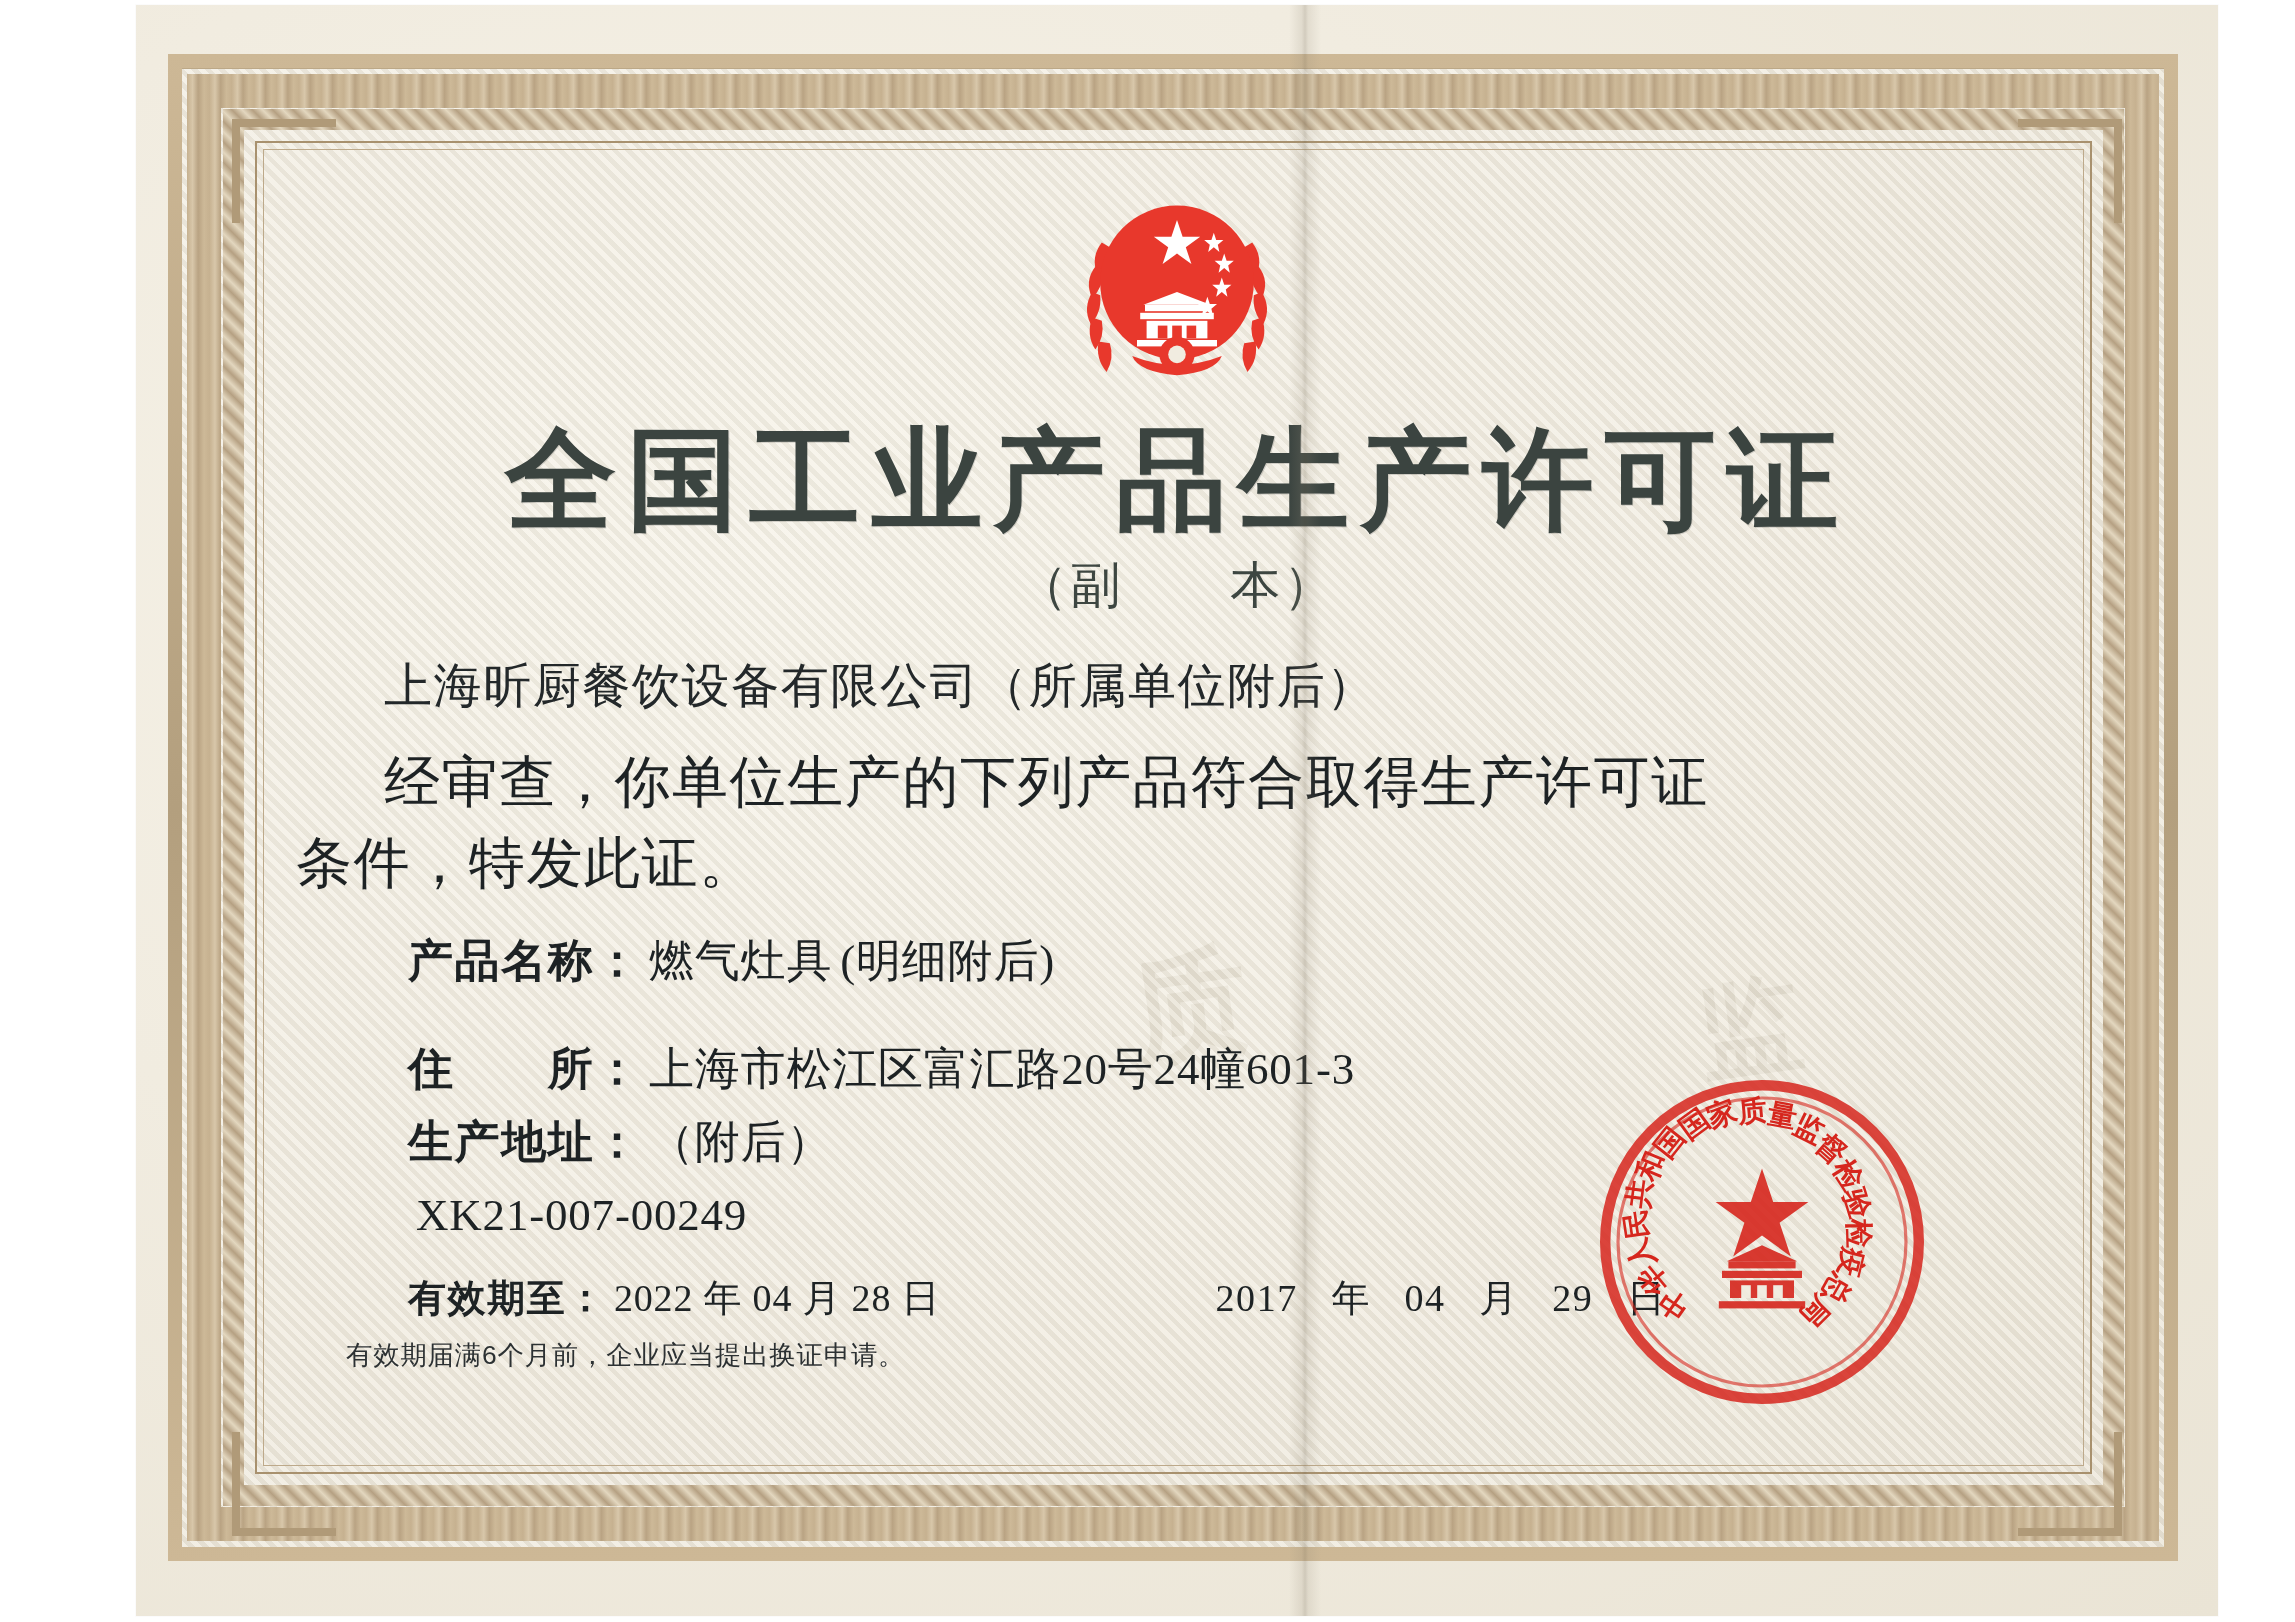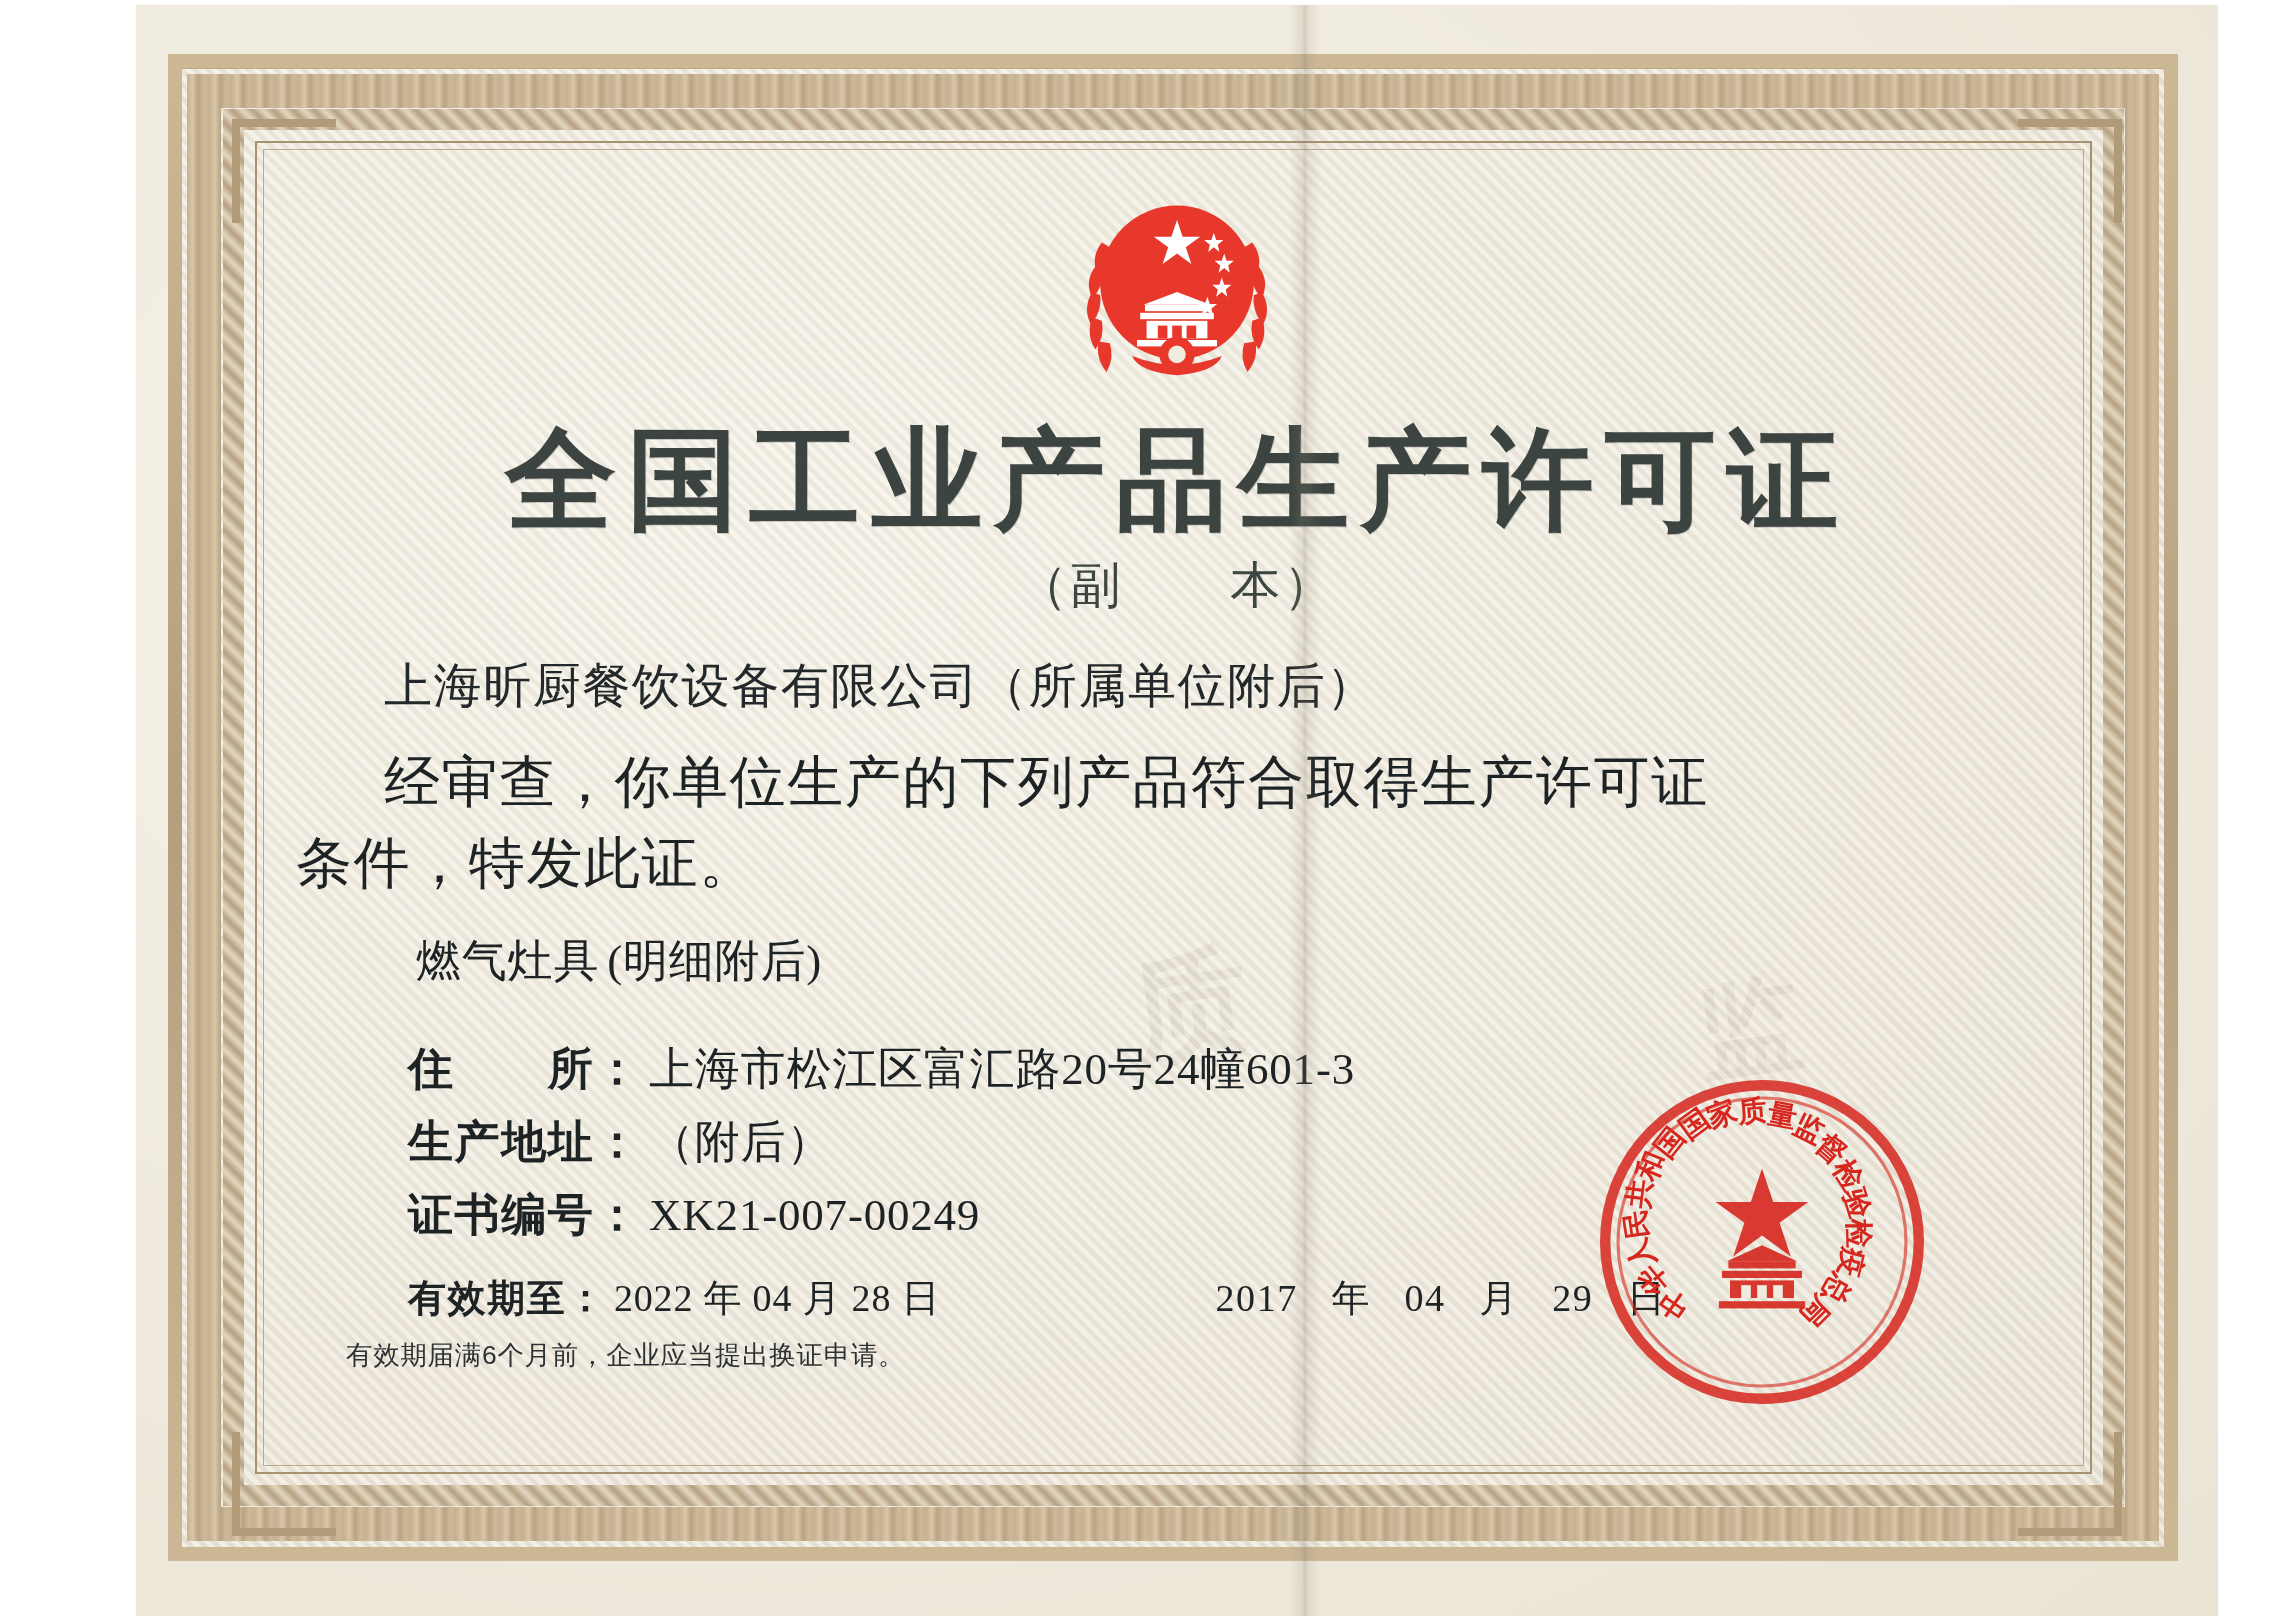--- a/index.html
+++ b/index.html
@@ -349,38 +349,38 @@
       <div class="company">上海昕厨餐饮设备有限公司（所属单位附后）</div>
 
       <div class="statement">
         <span class="indent"></span><span>经审查，你单位生产的下列产品符合取得生产许可证</span><br>
         <span>条件，特发此证。</span>
       </div>
 
       <div class="fields">
 
         <div class="field-row">
+          <span class="field-label">产品名称：</span>
           <span class="field-value">燃气灶具</span>
           <span class="field-value small">(明细附后)</span>
         </div>
 
         <div class="gap"></div>
 
         <div class="field-row">
           <span class="field-label">住　　所：</span>
           <span class="field-value">上海市松江区富汇路20号24幢601-3</span>
         </div>
 
         <div class="field-row">
           <span class="field-label">生产地址：</span>
           <span class="field-value">（附后）</span>
         </div>
 
         <div class="field-row">
-          <span class="field-label">证书编号：</span>
           <span class="field-value">XK21-007-00249</span>
         </div>
 
       </div>
 
       <div class="expiry-row">
         <span class="field-label">有效期至：</span>
         <span class="field-value">2022 年 04 月 28 日</span>
         <span class="issue-date">
           <span>2017</span>

